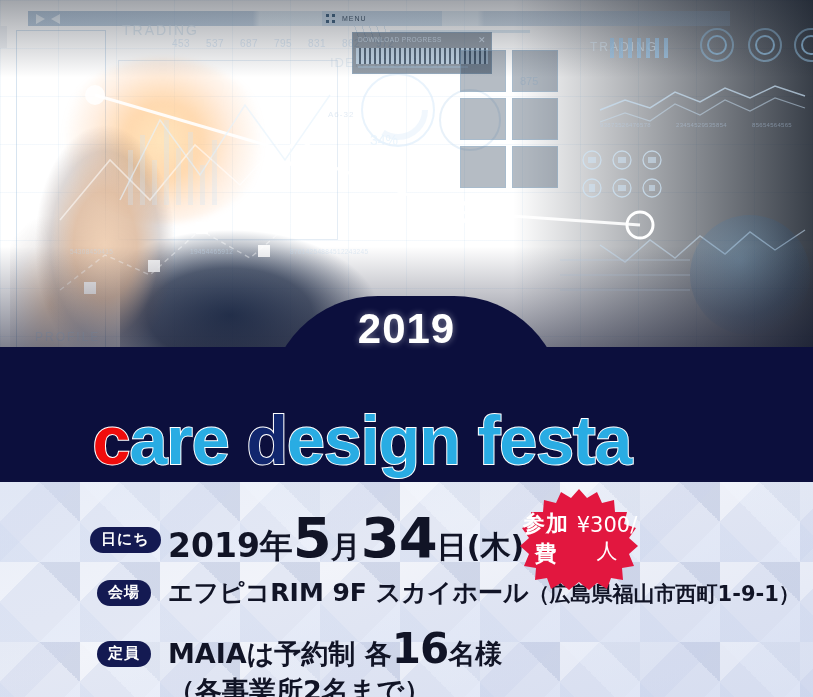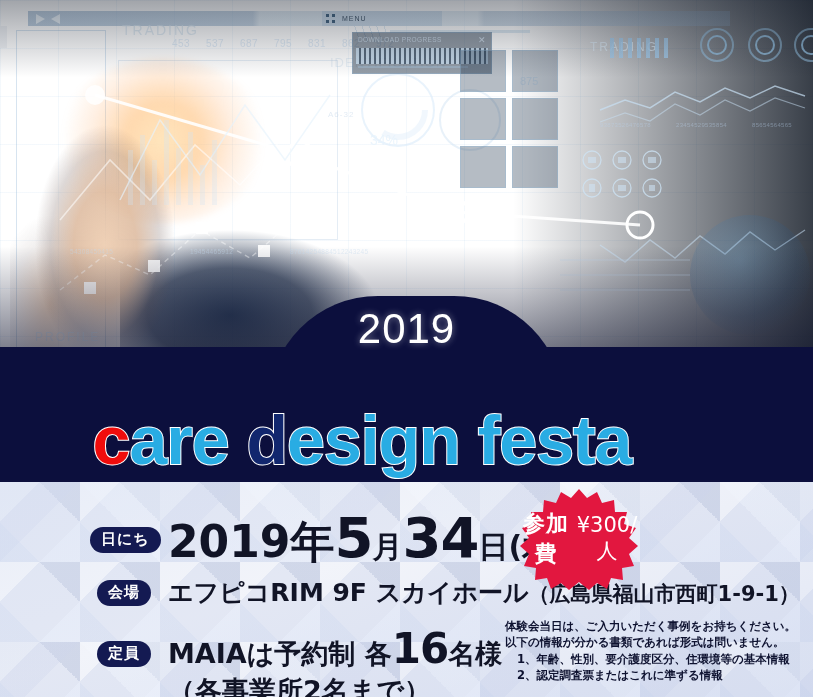--- a/index.html
+++ b/index.html
@@ -137,21 +137,21 @@
   }
   .navy{
     position:absolute; left:0; top:347px; width:813px; height:135px;
     background:#0c0f3d;
     z-index:4;
   }
   .year{
     position:absolute; left:0; top:305px; width:813px;
     text-align:center;
     color:#ffffff;
-    font-size:42px; font-weight:normal; letter-spacing:1px;
+    font-size:42px; font-weight:bold; letter-spacing:1px;
     text-shadow:0 0 7px rgba(255,255,255,.45);
     z-index:6;
     font-family:"Liberation Sans", sans-serif;
   }
   .tagline{
     position:absolute; left:0; top:372px; width:813px;
     text-align:center;
     color:#f2f4ff; font-size:18px; font-weight:500;
     letter-spacing:.5px;
     z-index:6;
@@ -218,21 +218,21 @@
   .pill-date{ left:90px; top:527px; }
   .pill-venue{ left:97px; top:580px; }
   .pill-cap{ left:97px; top:641px; }
 
   .line-date{
     position:absolute; left:168px; top:505px;
     color:#111426; white-space:nowrap;
     font-family:"DejaVu Sans","Liberation Sans",sans-serif;
     font-weight:bold;
   }
-  .line-date .md{ font-size:44px;margin-top:28px; }
+  .line-date .md{ font-size:33px;margin-top:28px; }
   .line-date .big{ font-size:56px; letter-spacing:-1px; }
   .line-date .mid{ font-size:30px; }
 
   .line-venue{
     position:absolute; left:168px; top:576px;
     color:#111426; font-size:25px; font-weight:bold;
     white-space:nowrap;
     font-family:"DejaVu Sans","Liberation Sans",sans-serif;
   }
   .line-venue .addr{ font-size:21px; }
@@ -433,21 +433,15 @@
     <div class="fee">
       <svg viewBox="0 0 122 104">
         <polygon points="61,2 69,11 79,5 84,16 96,13 97,25 109,25 106,37 118,41 111,51 120,59 111,67 116,79 104,81 105,93 93,91 89,102 79,96 71,103 61,95 51,103 43,96 33,102 29,91 17,93 18,81 6,79 11,67 2,59 11,51 4,41 16,37 13,25 25,25 26,13 38,16 43,5 53,11" fill="#e2173f"></polygon>
       </svg>
       <div class="fee-txt">
         <div class="fee-top">参加費</div>
         <div class="fee-bot">¥300/人</div>
       </div>
     </div>
 
-    <div class="notes">
-      <div>体験会当日は、ご入力いただく事例をお持ちください。</div>
-      <div>以下の情報が分かる書類であれば形式は問いません。</div>
-      <div class="indent">1、年齢、性別、要介護度区分、住環境等の基本情報</div>
-      <div class="indent">2、認定調査票またはこれに準ずる情報</div>
-    </div>
 
   </div>
 </div>
 
 </body></html>

